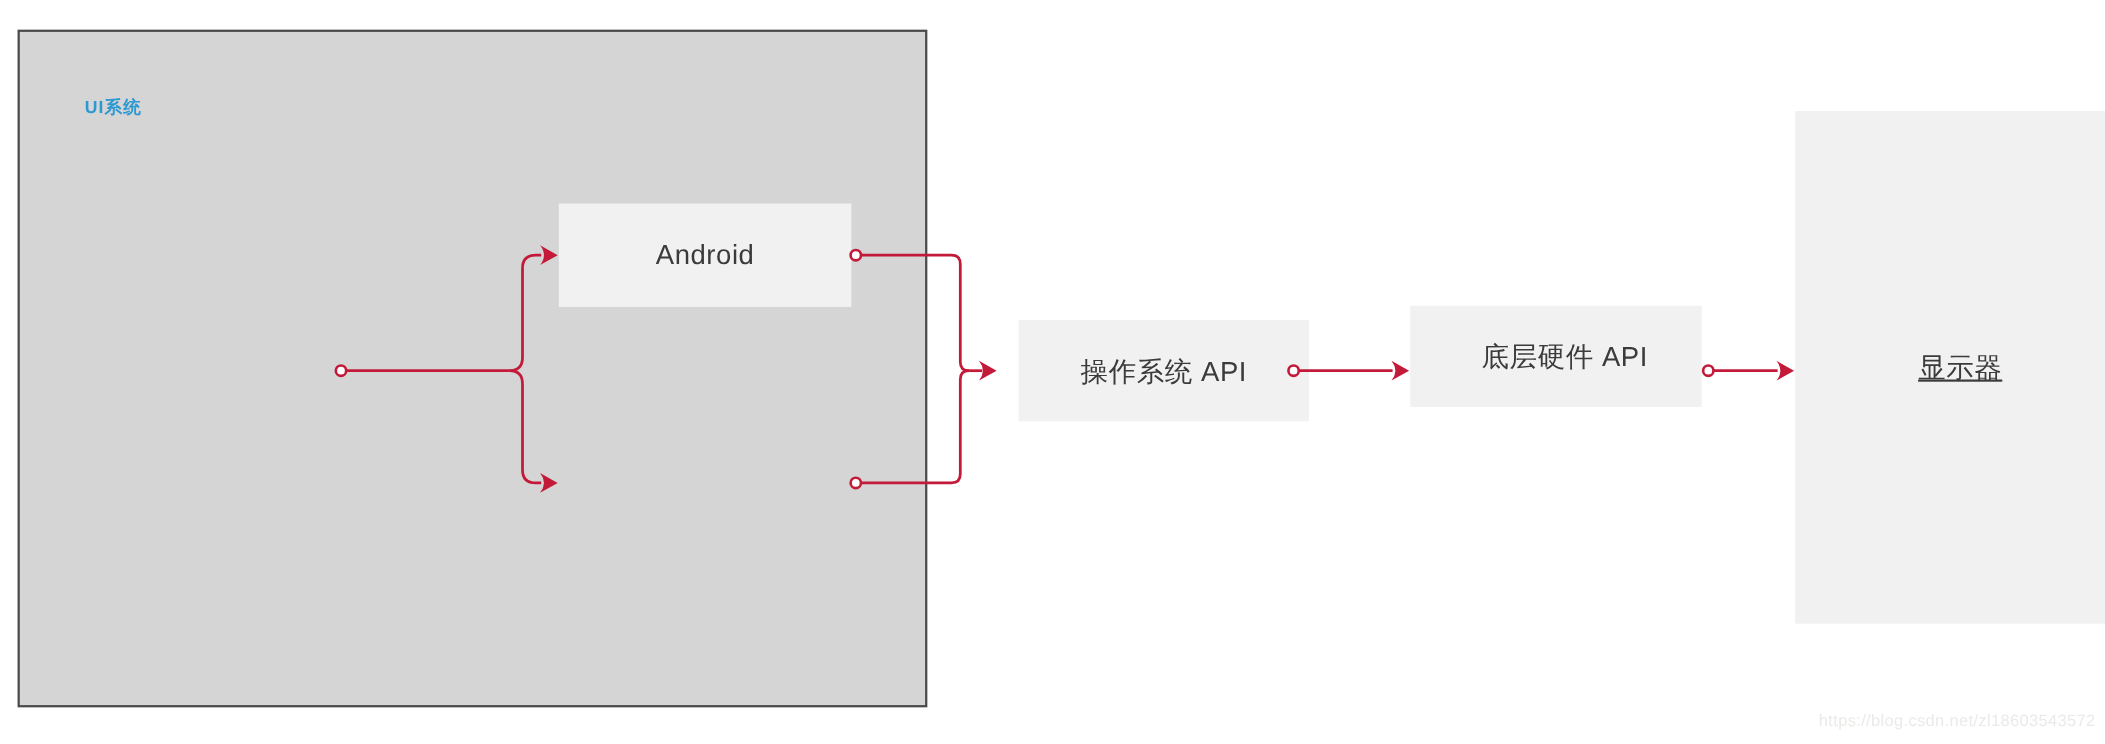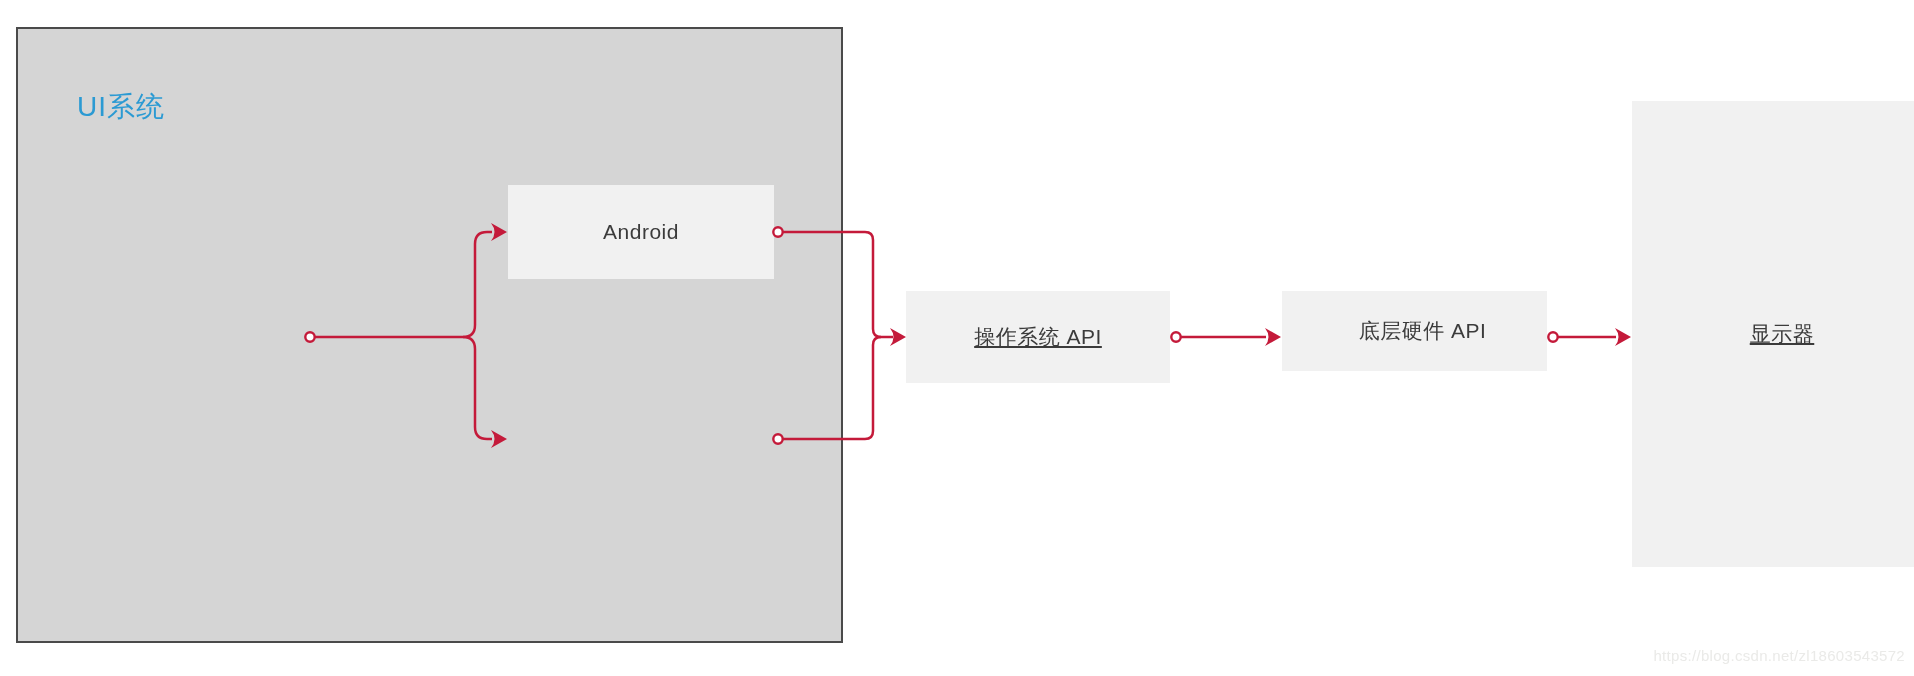--- a/index.html
+++ b/index.html
@@ -21,34 +21,34 @@
   }
   .stage{position:absolute;inset:0;}
   .ui-container{
     position:absolute;left:16px;top:27px;width:827px;height:616px;
     background:var(--container-fill);
     border:2px solid var(--container-border);
   }
   .ui-label{
     position:absolute;left:59px;top:59px;
     color:var(--label-blue);
-    font-size:28px;font-weight:400;letter-spacing:1px;
+    font-size:16px;font-weight:700;letter-spacing:1px;
   }
   .node{
     position:absolute;
     background:var(--node-fill);
     color:var(--node-text);
     display:flex;align-items:center;justify-content:center;
-    font-size:21px;letter-spacing:0.5px;
+    font-size:25px;letter-spacing:0.5px;
   }
   .node-gui     {left:37px;  top:261px; width:268px; height:148px;}
   .node-android {left:508px; top:185px; width:266px; height:94px;}
   .node-ios     {left:508px; top:392px; width:266px; height:94px;}
-  .node-os-api  {left:906px; top:291px; width:264px; height:92px;text-decoration:underline;}
-  .node-hw-api  {left:1282px;top:291px; width:265px; height:80px;padding-left:16px;}
+  .node-os-api  {left:926px; top:291px; width:264px; height:92px;}
+  .node-hw-api  {left:1282px;top:278px; width:265px; height:92px;padding-left:16px;}
   .node-display {left:1632px;top:101px; width:300px; height:466px;text-decoration:underline;}
   svg.edges{position:absolute;left:0;top:0;width:1914px;height:676px;pointer-events:none;}
   .edge{stroke:var(--accent-red);stroke-width:2.5;fill:none;}
   .arrowhead{fill:var(--accent-red);stroke:none;}
   .port{stroke:var(--accent-red);stroke-width:2.4;fill:#ffffff;}
   .watermark{
     position:absolute;right:9px;top:647px;
     color:var(--watermark-gray);
     font-size:15px;letter-spacing:0.3px;
     white-space:nowrap;

